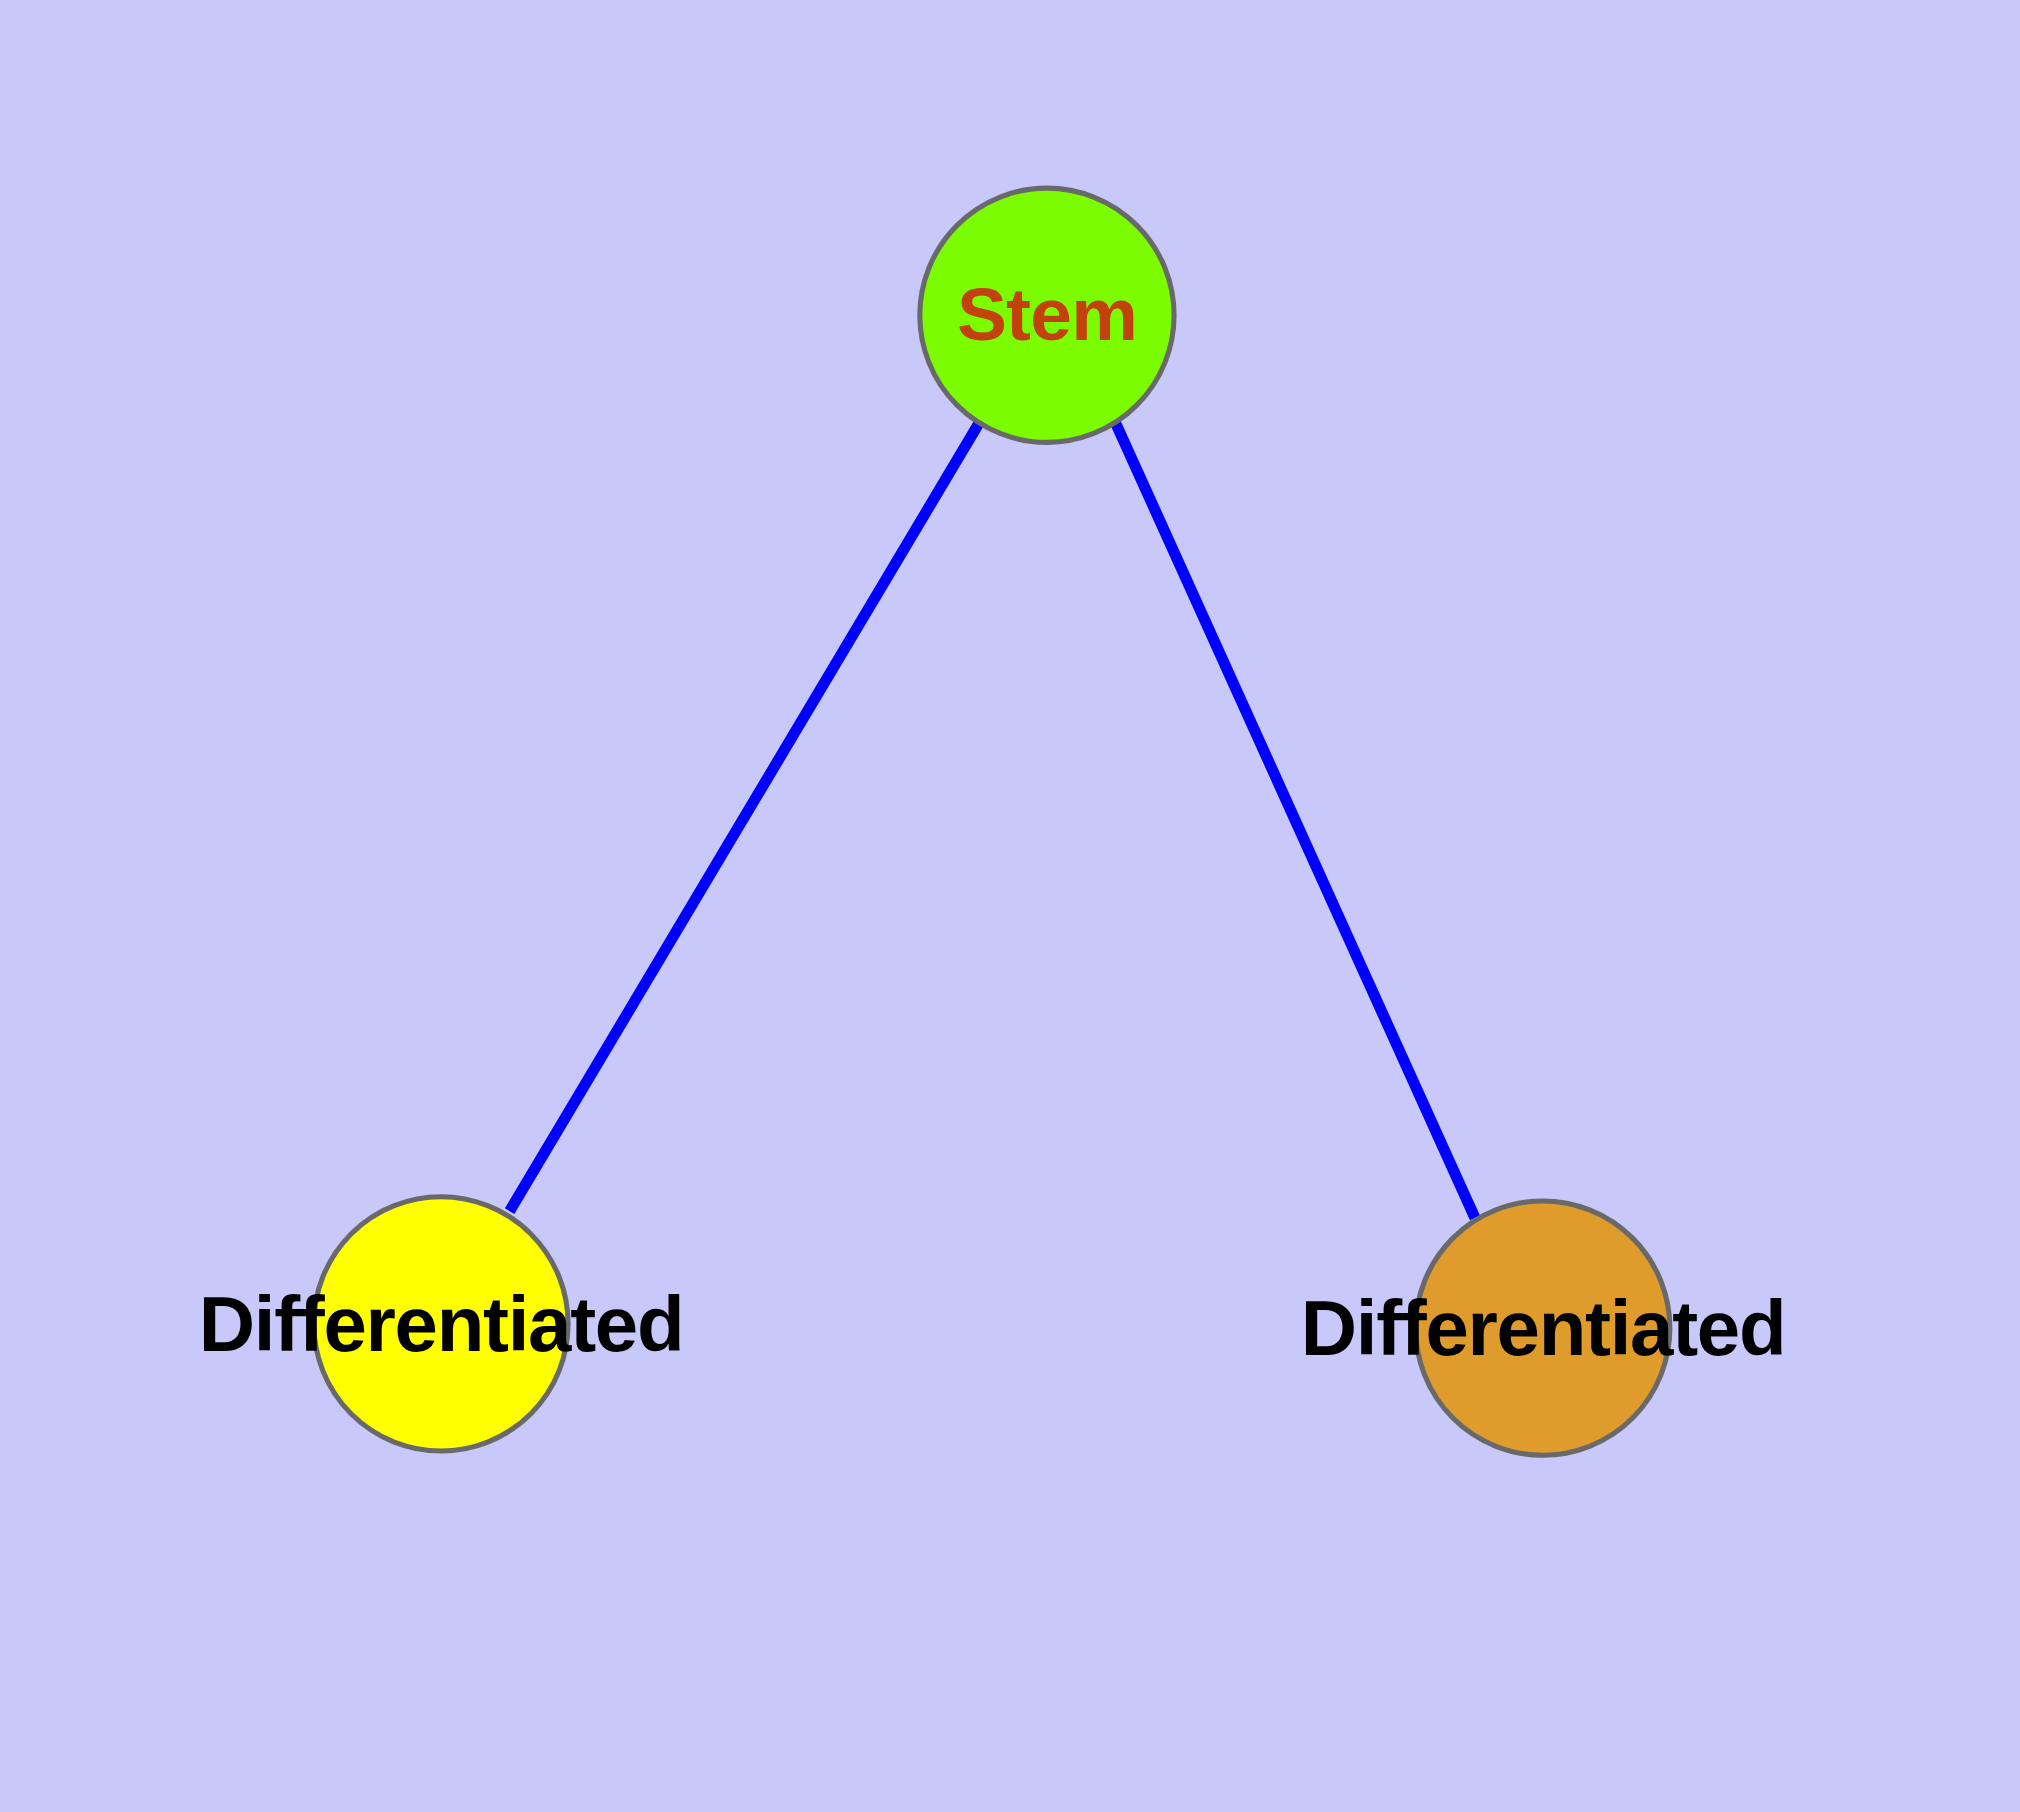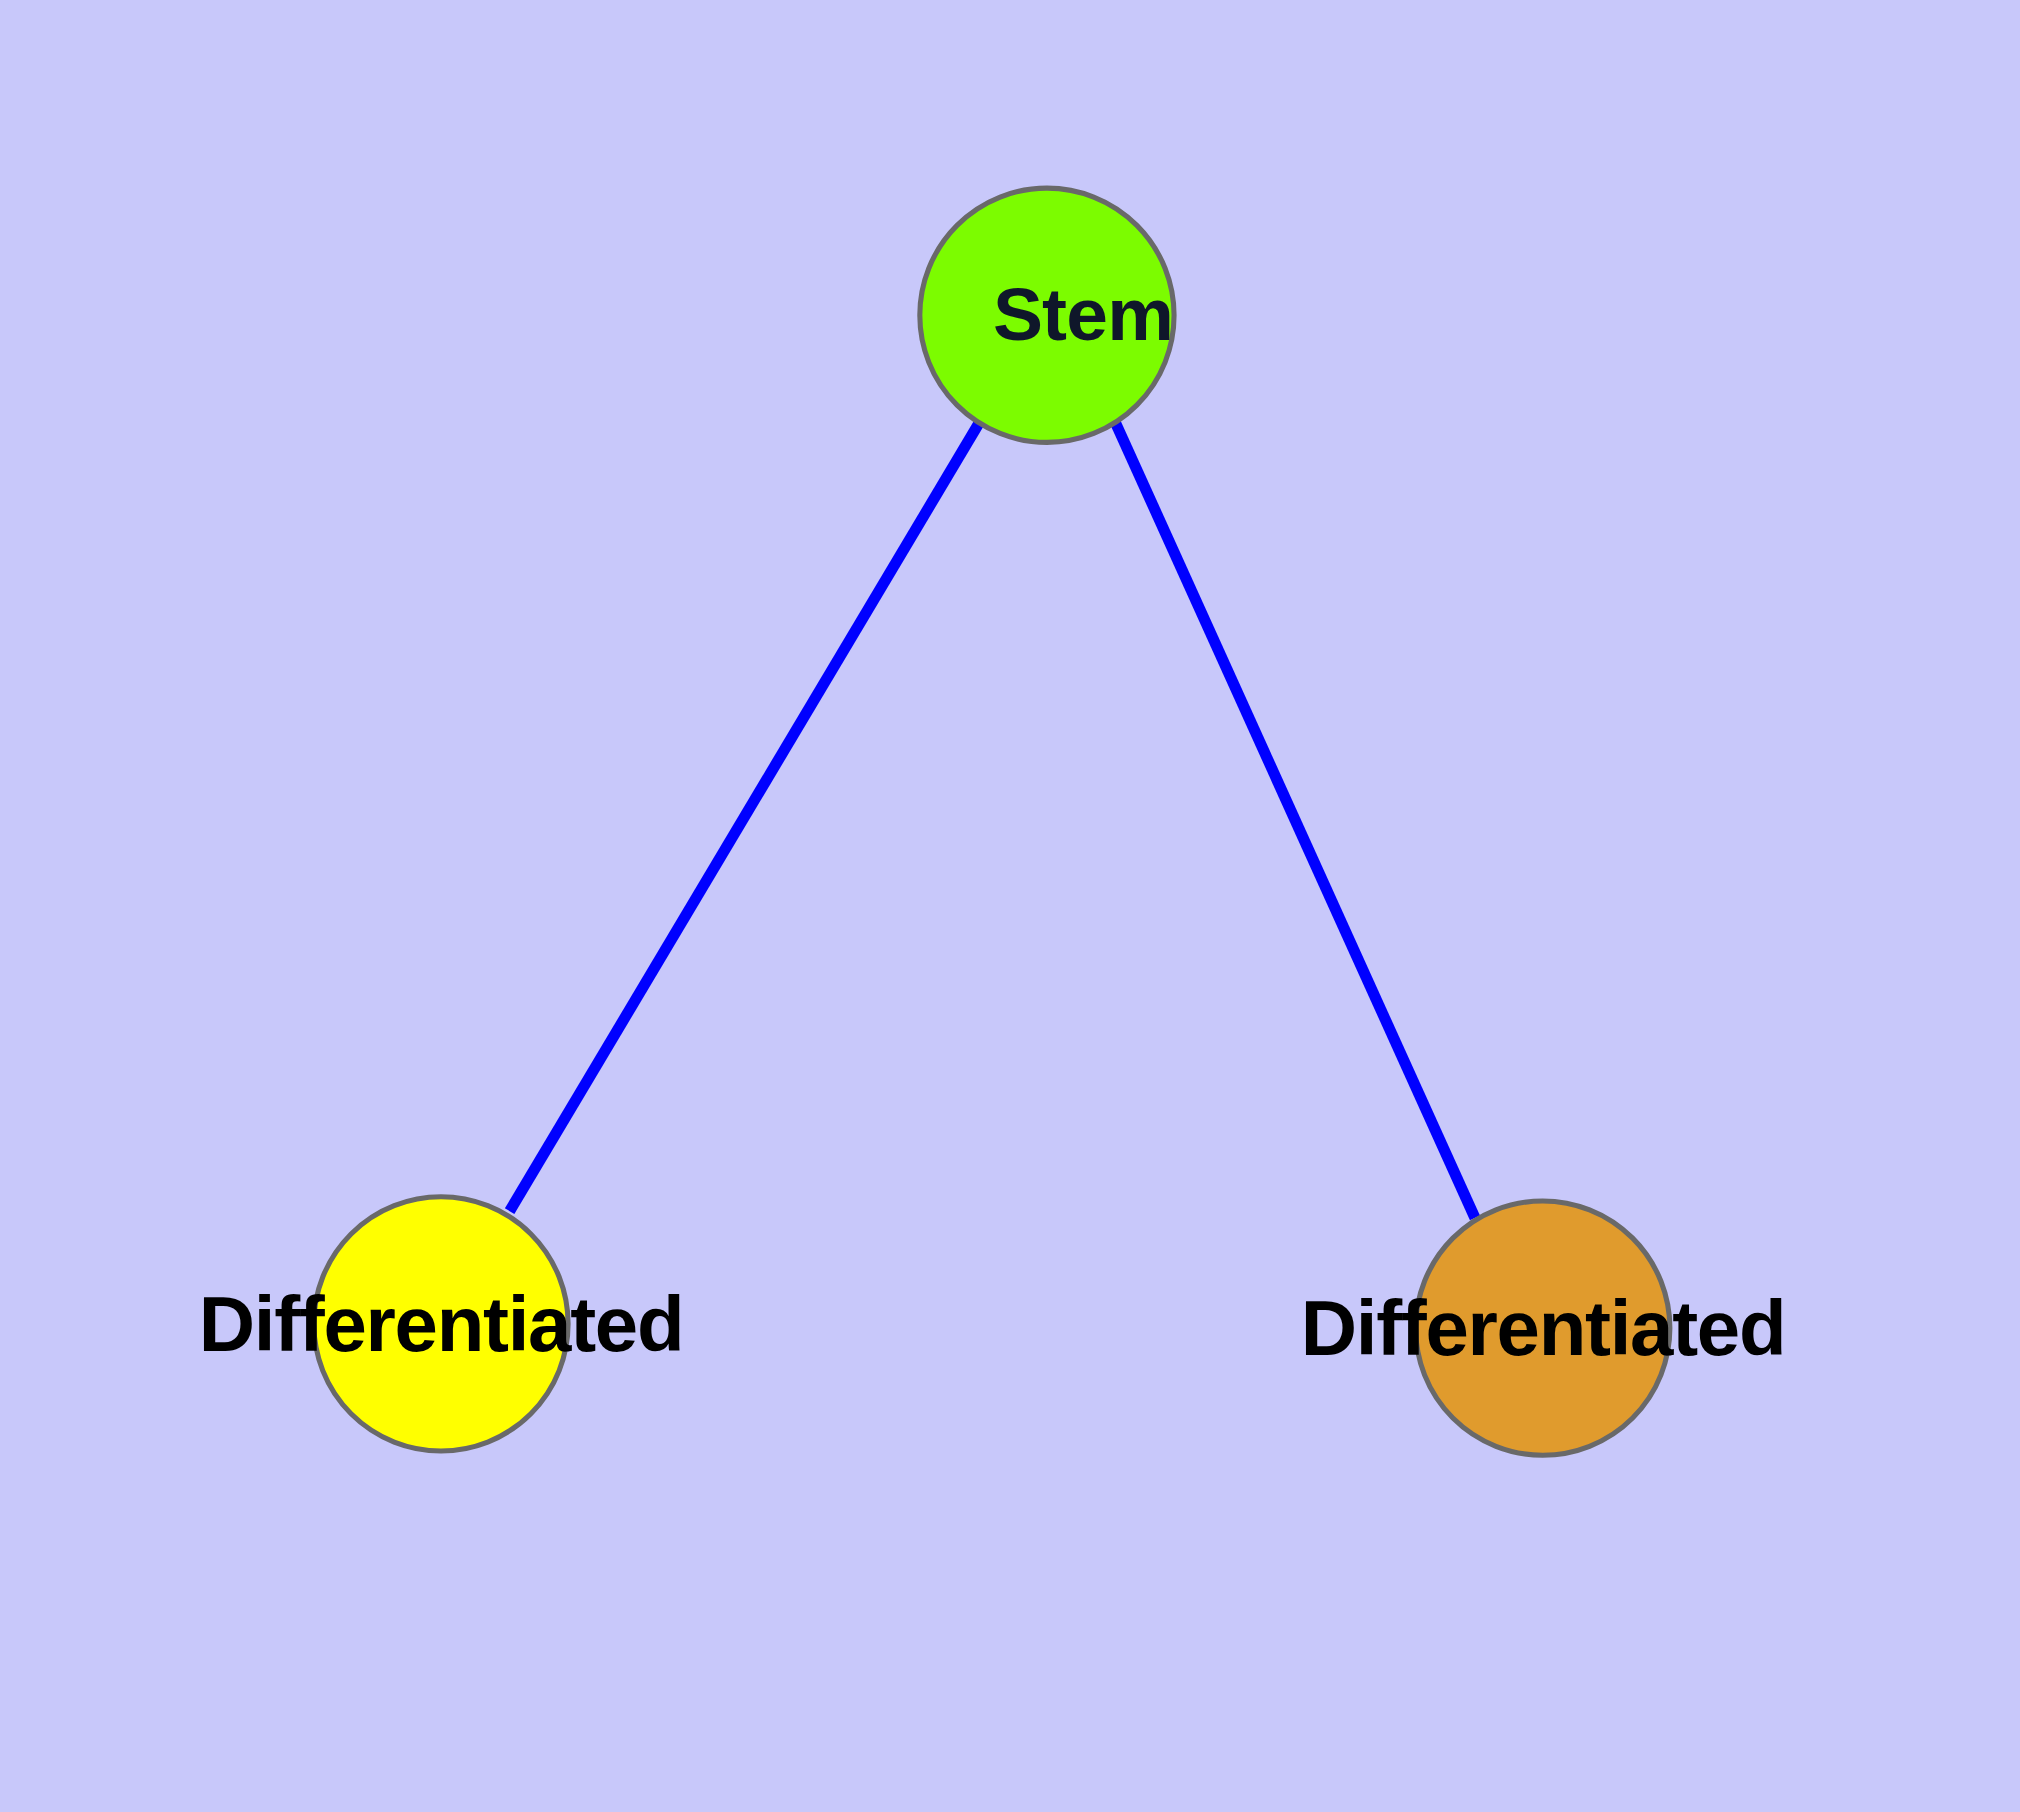--- a/index.html
+++ b/index.html
@@ -62,21 +62,21 @@
       <line x1="1316" y1="499" x2="1740" y2="1437" stroke="#0000ff" stroke-width="13" stroke-linecap="butt"></line>
     </g>
 
     <g>
       <circle cx="1235" cy="372" r="150" fill="#7cfc00" stroke="#696969" stroke-width="6"></circle>
       <circle cx="520" cy="1562" r="150" fill="#ffff00" stroke="#696969" stroke-width="6"></circle>
       <circle cx="1820" cy="1567" r="150" fill="#e09b2d" stroke="#696969" stroke-width="6"></circle>
     </g>
   </svg>
 
-  <div class="node-label label-stem" style="left: 1047px; top: 315px; color: #0f172a; margin-left: 36px;">
+  <div class="node-label label-stem" style="left: 1047px; top: 315px; color: #c2410c;">
       <div>Stem</div>
     </div>
 
   <div class="node-label label-leaf" style="left: 441px; top: 1324px; color: rgb(0, 0, 0);">
       <div>Differentiated</div>
     </div>
 
   <div class="node-label label-leaf" style="left: 1543px; top: 1328px; color: rgb(0, 0, 0);">
       <div>Differentiated</div>
     </div>

